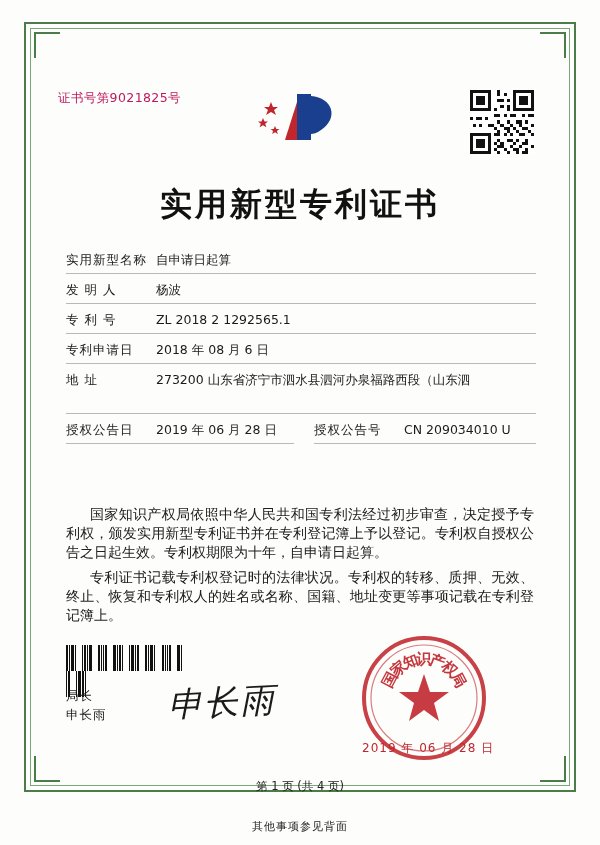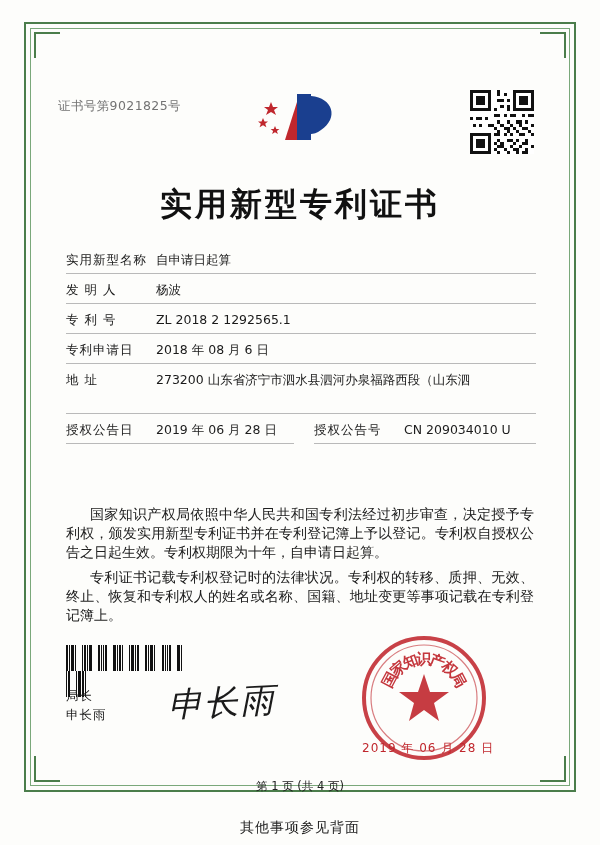--- a/index.html
+++ b/index.html
@@ -44,24 +44,24 @@
     box-sizing: border-box;
   }
   .corner-tl { left: 34px; top: 32px; border-right: none; border-bottom: none; }
   .corner-tr { left: 540px; top: 32px; border-left: none; border-bottom: none; }
   .corner-bl { left: 34px; top: 756px; border-right: none; border-top: none; }
   .corner-br { left: 540px; top: 756px; border-left: none; border-top: none; }
 
   
   .cert-no {
     position: absolute;
-    left: 58px; top: 98px;
+    left: 58px; top: 90px;
     font-size: 12.5px;
     letter-spacing: 0.4px;
-    color: #737373;
+    color: #be185d;
   }
   
   .logo {
     position: absolute;
     left: 255px; top: 88px;
     width: 90px; height: 70px;
   }
   
   .qr {
     position: absolute;
@@ -210,21 +210,21 @@
     width: 600px;
     text-align: center;
     font-size: 11.5px;
     color: #222;
   }
   .footer-note {
     position: absolute;
     left: 0; top: 819px;
     width: 600px;
     text-align: center;
-    font-size: 14px;
+    font-size: 11px;
     color: #222;
     letter-spacing: 1px;
     font-family: Liberation Serif, serif;
   }
 </style>
 </head>
 <body>
 
 <div class="page">
 

